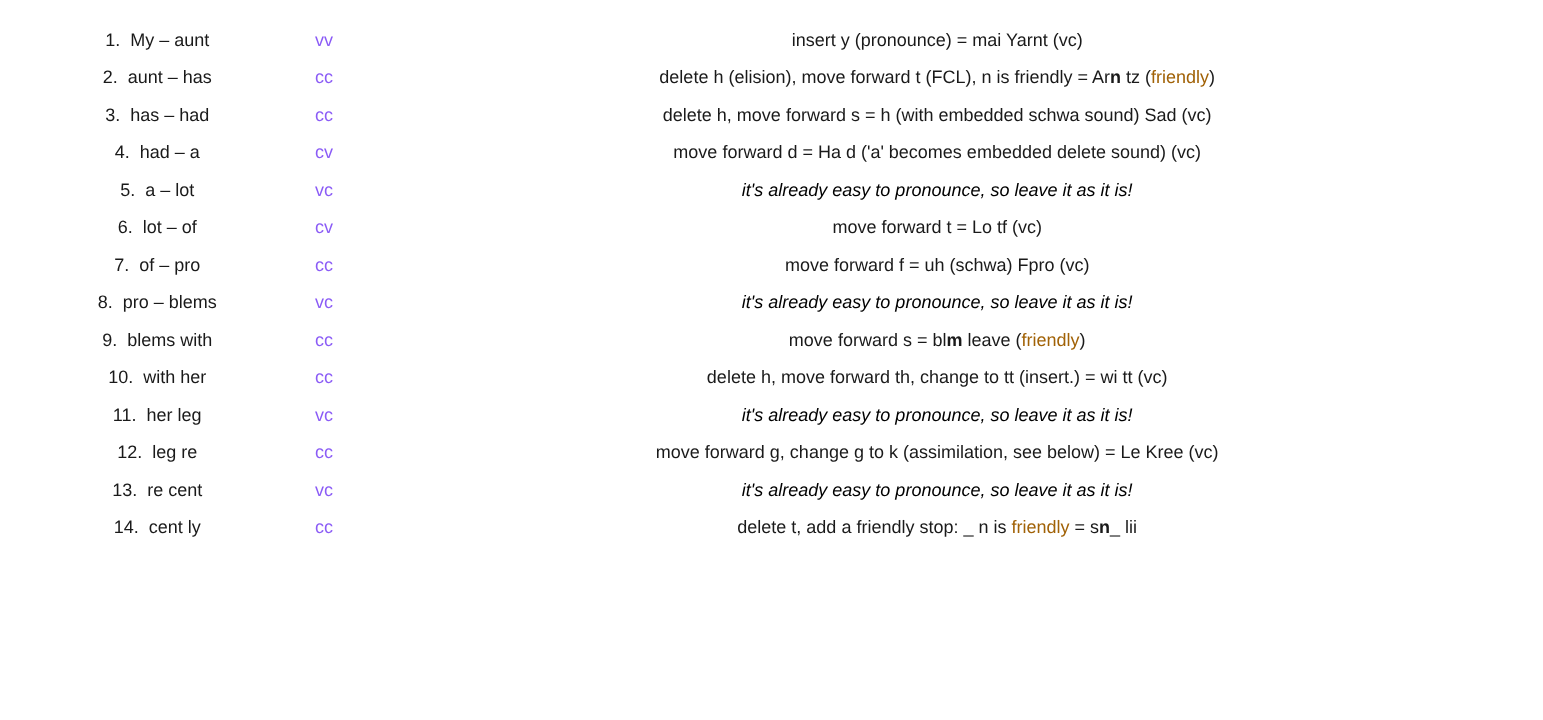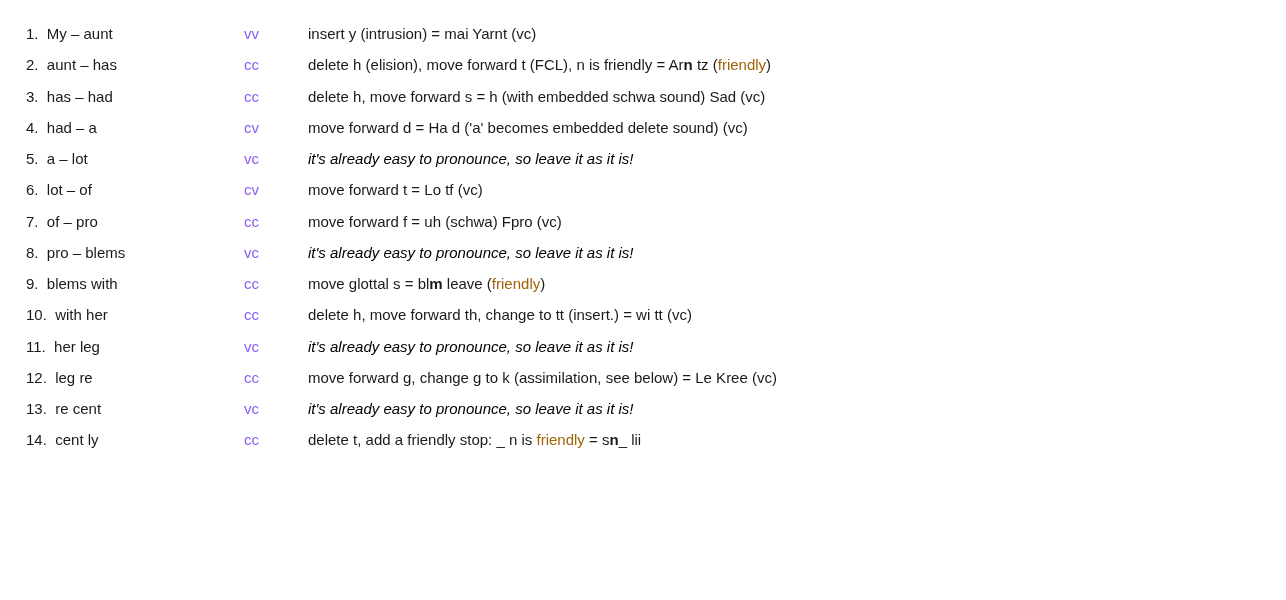--- a/index.html
+++ b/index.html
@@ -14,20 +14,21 @@
     }
     .table {
       display: grid;
       grid-template-columns: 220px 60px 1fr;
       row-gap: 0;
     }
     .cell {
       padding: 4px 8px 4px 0;
       vertical-align: top;
       line-height: 1.55;
+      text-align: center;
     }
     .cell-num {
       padding-left: 2px;
       white-space: nowrap;
     }
     .cell-type {
       font-style: normal;
       color: #8b5cf6;
     }
     .cell-desc {
@@ -43,21 +44,21 @@
     .bold {
       font-weight: bold;
     }
   </style>
 </head>
 <body>
 
 <div class="table">
 <div class="cell cell-num"><span>1.</span>&nbsp;&nbsp;My – aunt</div>
     <div class="cell cell-type">vv</div>
-    <div class="cell cell-desc"><span>insert y (intrusion) = mai Yarnt (vc)</span></div>
+    <div class="cell cell-desc"><span>insert y (pronounce) = mai Yarnt (vc)</span></div>
     <div class="cell cell-num"><span>2.</span>&nbsp;&nbsp;aunt – has</div>
     <div class="cell cell-type">cc</div>
     <div class="cell cell-desc"><span>delete h (elision), move forward t (FCL), n is friendly = Ar</span><span class="bold">n</span><span> tz (</span><span class="blue">friendly</span><span>)</span></div>
     <div class="cell cell-num"><span>3.</span>&nbsp;&nbsp;has – had</div>
     <div class="cell cell-type">cc</div>
     <div class="cell cell-desc"><span>delete h, move forward s = h (with embedded schwa sound) Sad (vc)</span></div>
     <div class="cell cell-num"><span>4.</span>&nbsp;&nbsp;had – a</div>
     <div class="cell cell-type">cv</div>
     <div class="cell cell-desc"><span>move forward d = Ha d ('a' becomes embedded delete sound) (vc)</span></div>
     <div class="cell cell-num"><span>5.</span>&nbsp;&nbsp;a – lot</div>
@@ -67,21 +68,21 @@
     <div class="cell cell-type">cv</div>
     <div class="cell cell-desc"><span>move forward t = Lo tf (vc)</span></div>
     <div class="cell cell-num"><span>7.</span>&nbsp;&nbsp;of – pro</div>
     <div class="cell cell-type">cc</div>
     <div class="cell cell-desc"><span>move forward f = uh (schwa) Fpro  (vc)</span></div>
     <div class="cell cell-num"><span>8.</span>&nbsp;&nbsp;pro – blems</div>
     <div class="cell cell-type">vc</div>
     <div class="cell cell-desc"><span class="italic-blue">it's already easy to pronounce, so leave it as it is!</span></div>
     <div class="cell cell-num"><span>9.</span>&nbsp;&nbsp;blems with</div>
     <div class="cell cell-type">cc</div>
-    <div class="cell cell-desc"><span>move glottal s = bl</span><span class="bold">m</span><span> leave (</span><span class="blue">friendly</span><span>)</span></div>
+    <div class="cell cell-desc"><span>move forward s = bl</span><span class="bold">m</span><span> leave (</span><span class="blue">friendly</span><span>)</span></div>
     <div class="cell cell-num"><span>10.</span>&nbsp;&nbsp;with her</div>
     <div class="cell cell-type">cc</div>
     <div class="cell cell-desc"><span>delete h, move forward th, change to tt (insert.) = wi tt (vc)</span></div>
     <div class="cell cell-num"><span>11.</span>&nbsp;&nbsp;her leg</div>
     <div class="cell cell-type">vc</div>
     <div class="cell cell-desc"><span class="italic-blue">it's already easy to pronounce, so leave it as it is!</span></div>
     <div class="cell cell-num"><span>12.</span>&nbsp;&nbsp;leg re</div>
     <div class="cell cell-type">cc</div>
     <div class="cell cell-desc"><span>move forward g, change g to k (assimilation, see below) = Le Kree  (vc)</span></div>
     <div class="cell cell-num"><span>13.</span>&nbsp;&nbsp;re cent</div>

